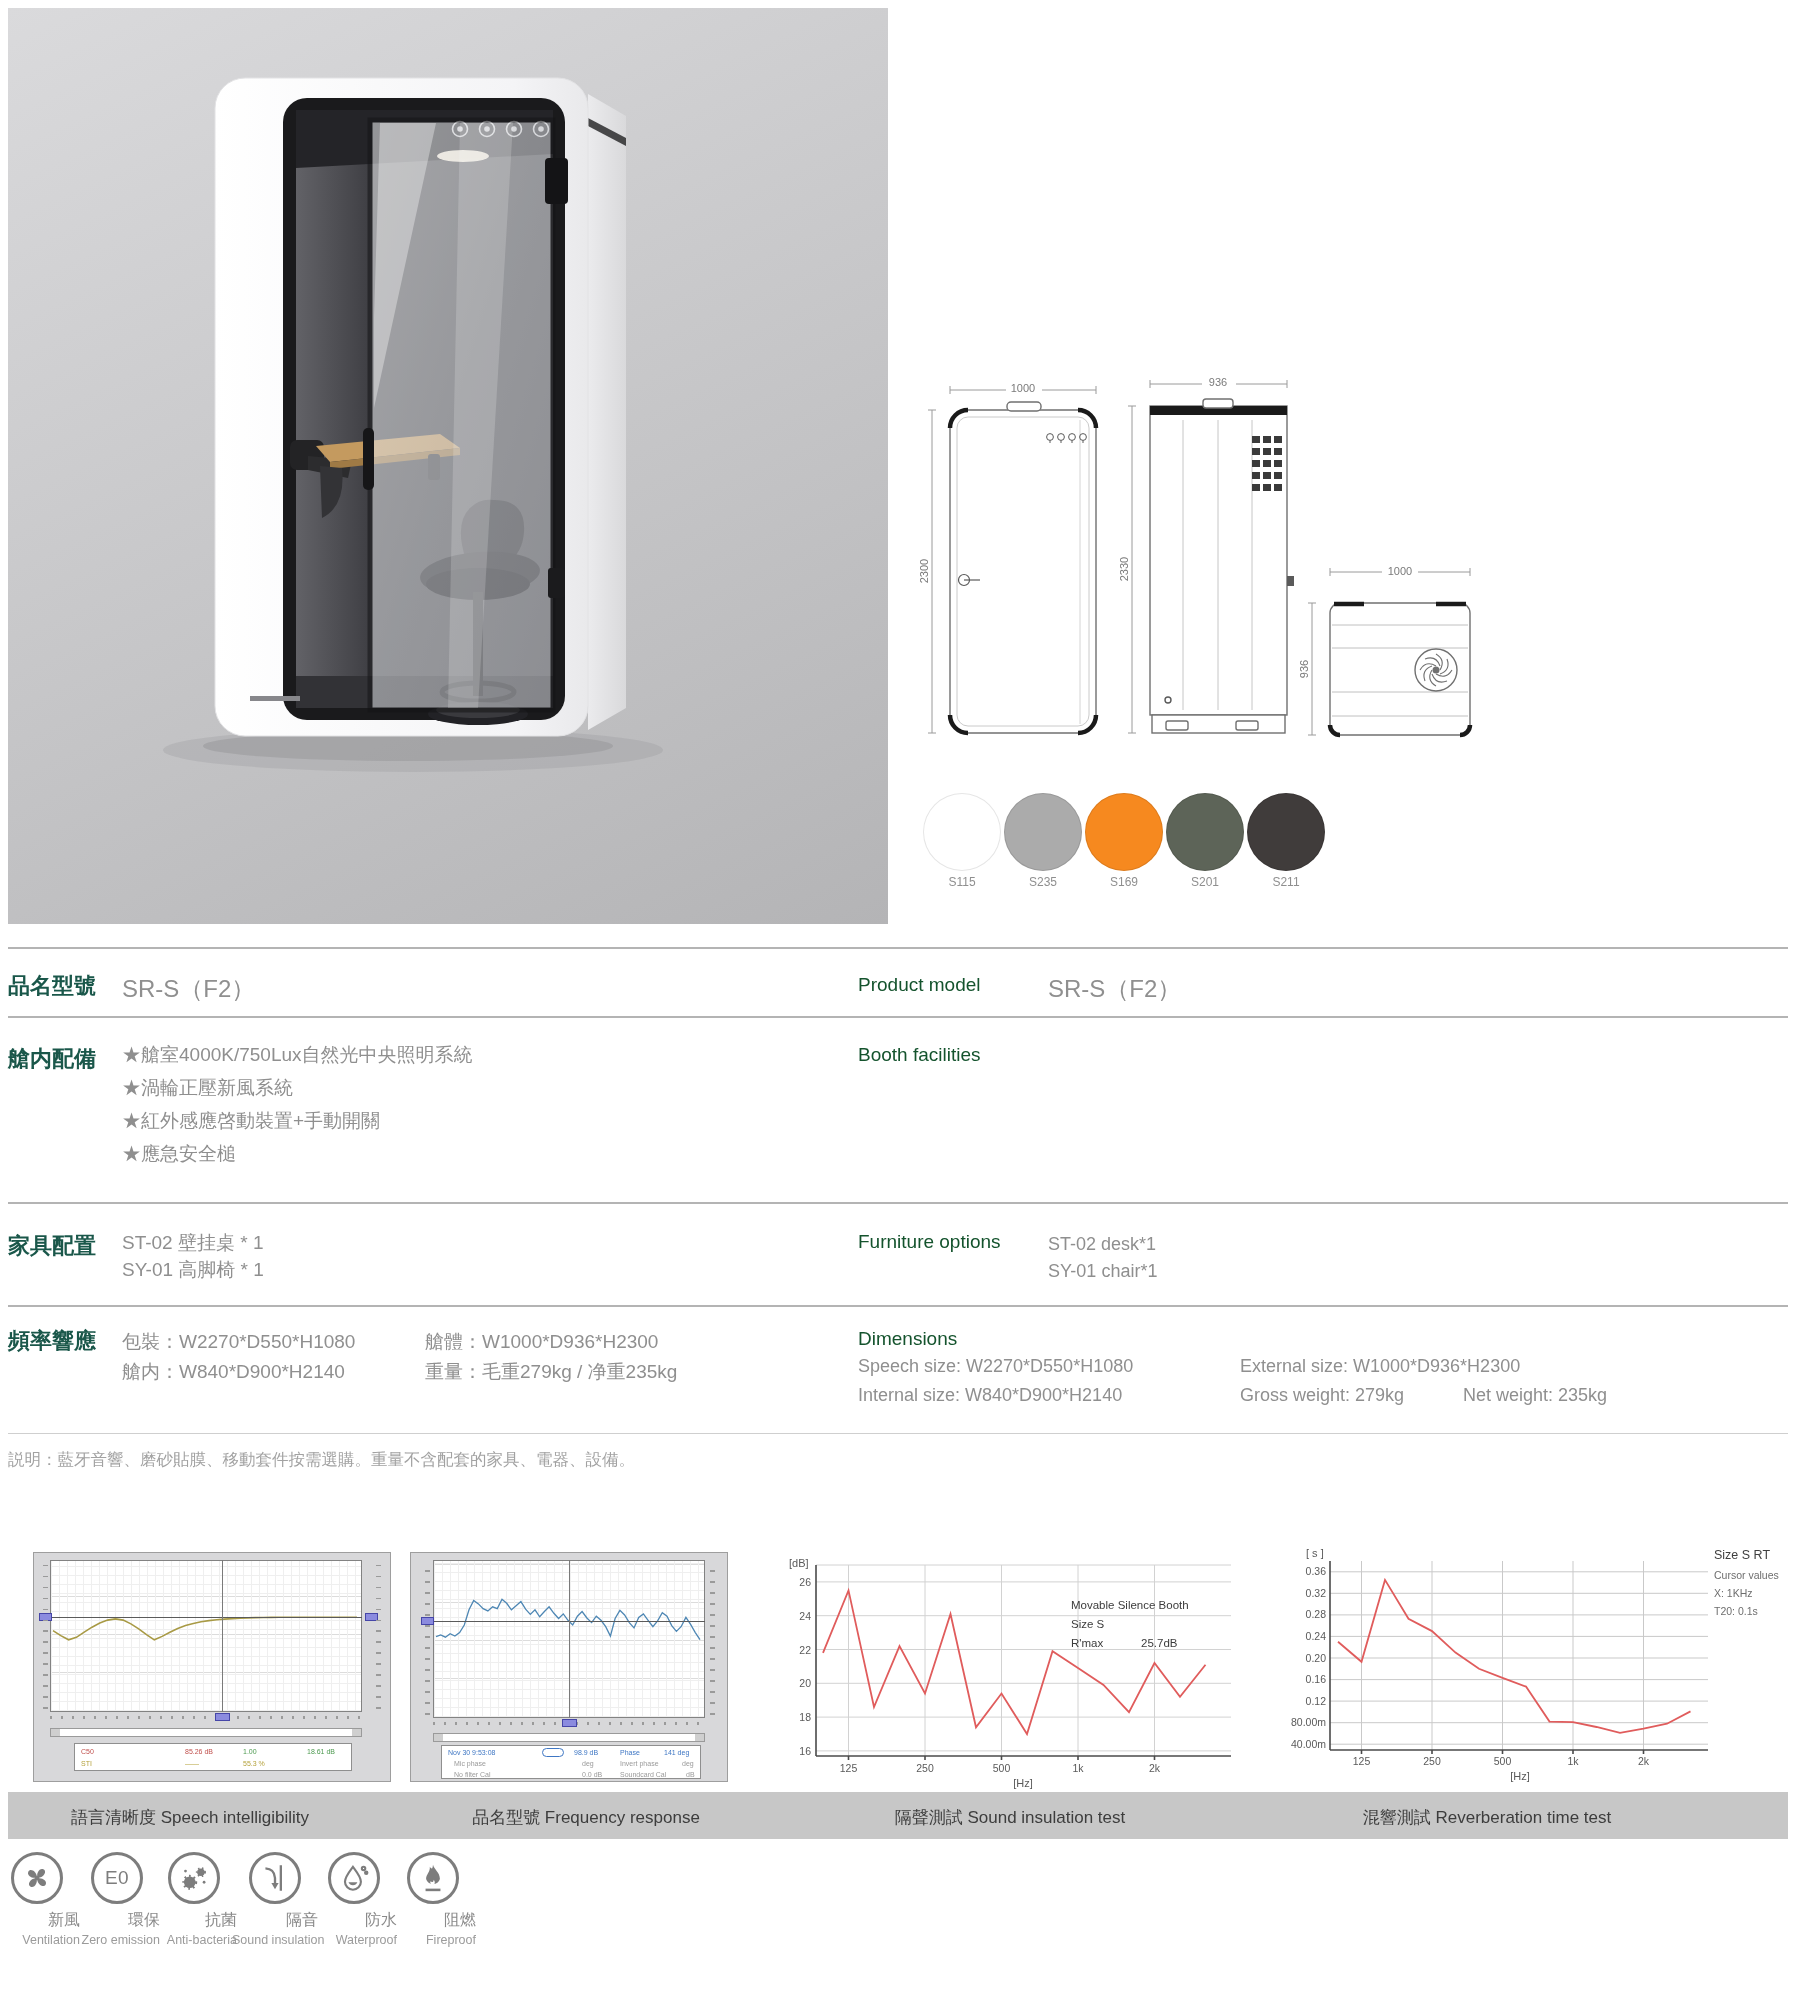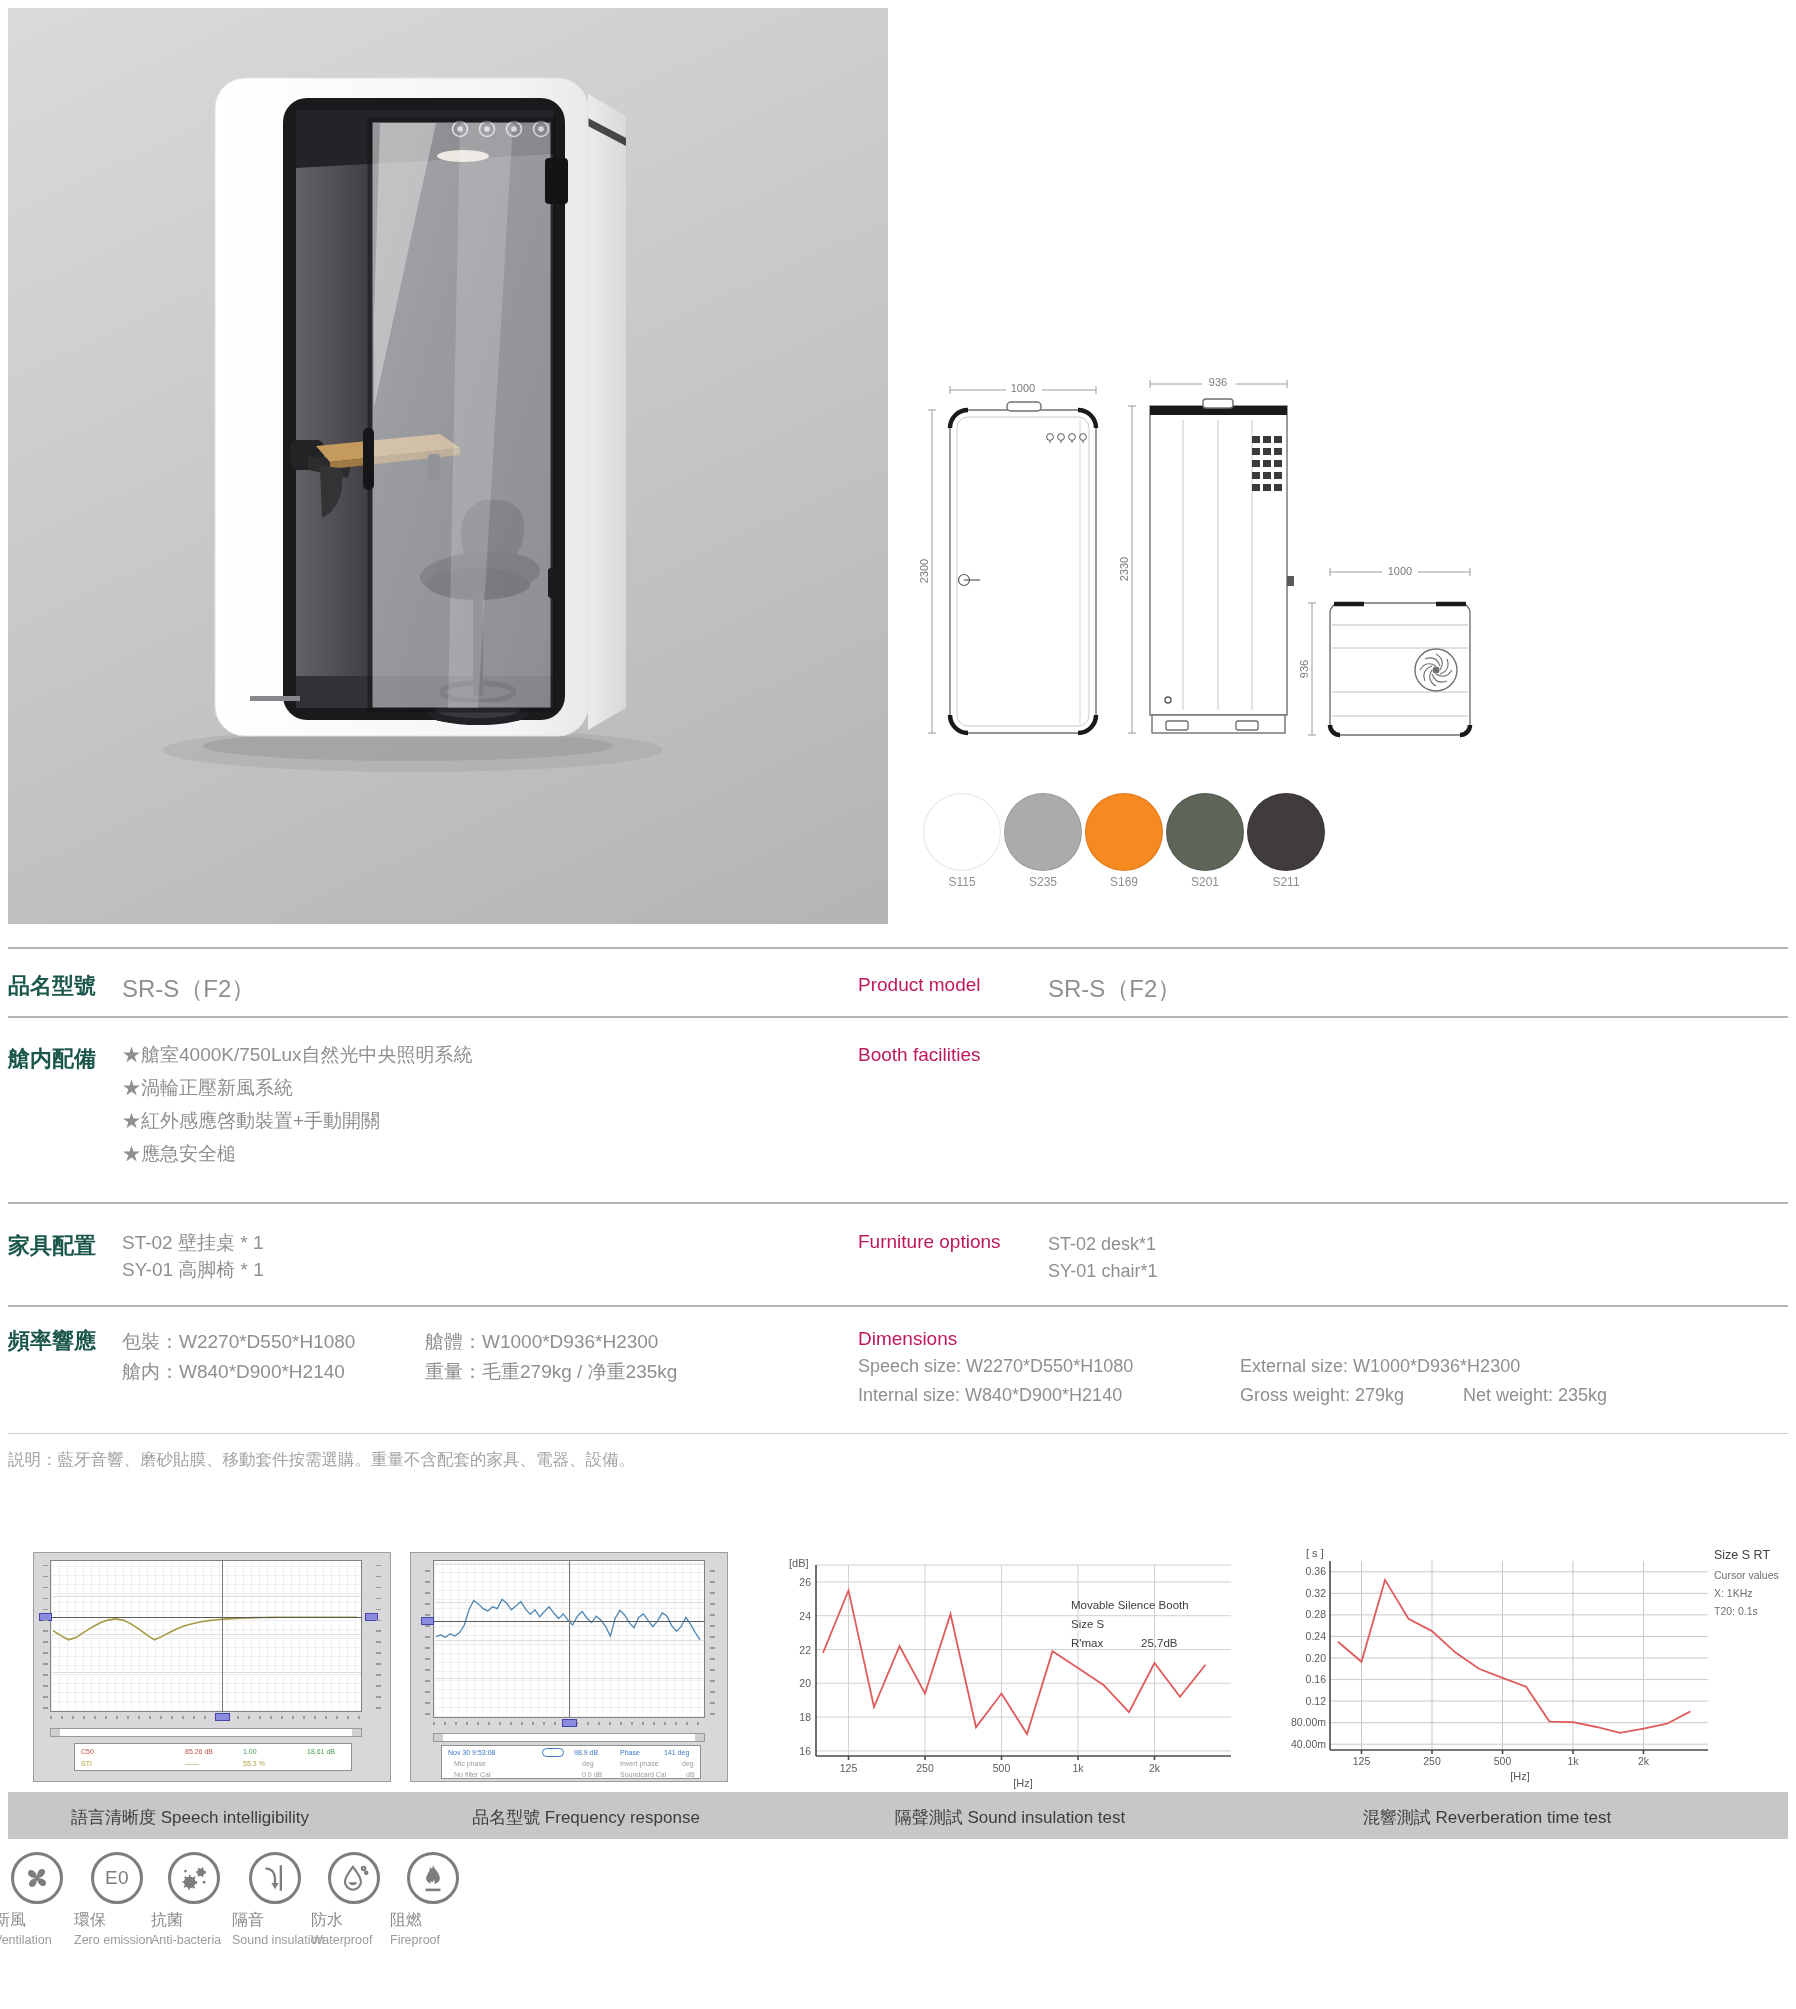--- a/index.html
+++ b/index.html
@@ -13,21 +13,21 @@
          background:linear-gradient(155deg,#dadadc 0%,#c9c9cb 45%,#b4b4b6 100%);}
 
   
   .swatch{width:78px;height:78px;border-radius:50%;box-shadow:inset 0 0 0 1px rgba(0,0,0,0.10);}
   .swatch-label{width:110px;text-align:center;font-size:12px;color:#8f8f8f;}
 
   
   .rule{height:2px;background:#b4b4b4;left:8px;width:1780px;}
   .rule-thin{height:1px;background:#cfcfcf;left:8px;width:1780px;}
   .lab-zh{font-size:22px;font-weight:700;color:#1a574a;}
-  .lab-en{font-size:19px;font-weight:400;color:#be185d;}
+  .lab-en{font-size:19px;font-weight:400;color:#14532d;}
   .val{font-size:24px;color:#8f8f8f;}
   .body-zh{font-size:19px;color:#8f8f8f;line-height:33px;white-space:nowrap;}
   .body-en{font-size:18px;color:#8f8f8f;line-height:28.5px;white-space:nowrap;}
   .note{font-size:16.5px;color:#a2a2a2;line-height:24px;white-space:nowrap;}
 
   
   .panelchrome{background:#d8d8da;border:1px solid #9e9e9e;}
   .plot{position:absolute;background:#fff;border:1px solid #828282;
         background-image:
           repeating-linear-gradient(0deg,#efefef 0 1px,transparent 1px 9px),
@@ -51,21 +51,21 @@
   .dimt{font-size:11px;fill:#7a7a7a;}
   .tick{font-size:10.5px;fill:#5a5a5a;}
   .axlab{font-size:11px;fill:#5a5a5a;}
   .anno{font-size:11.5px;fill:#3c3c3c;}
   .rtlg1{font-size:12.5px;fill:#3f3f3f;}
   .rtlg2{font-size:10.5px;fill:#6e6e6e;}
 
   .captionbar{left:8px;top:1792px;width:1780px;height:47px;background:#c7c7c7;}
   .caption{position:absolute;top:14px;transform:translateX(-50%);font-size:17px;color:#3d3d3d;white-space:nowrap;}
 
-  .badge{position:absolute;top:1852px;width:86px;text-align:left;}
+  .badge{position:absolute;top:1852px;width:86px;text-align:right;}
   .badge .ring{width:52px;height:52px;border:3px solid #7d7d7d;border-radius:50%;
                margin:0 auto;display:flex;align-items:center;justify-content:center;}
   .badge .zh{font-size:16px;color:#8a8a8a;margin-top:6px;}
   .badge .en{font-size:12.5px;color:#9b9b9b;margin-top:2px;white-space:nowrap;}
   .e0text{font-size:19px;color:#7d7d7d;letter-spacing:0.5px;}
 </style>
 </head>
 <body>
 
 <div class="page">

